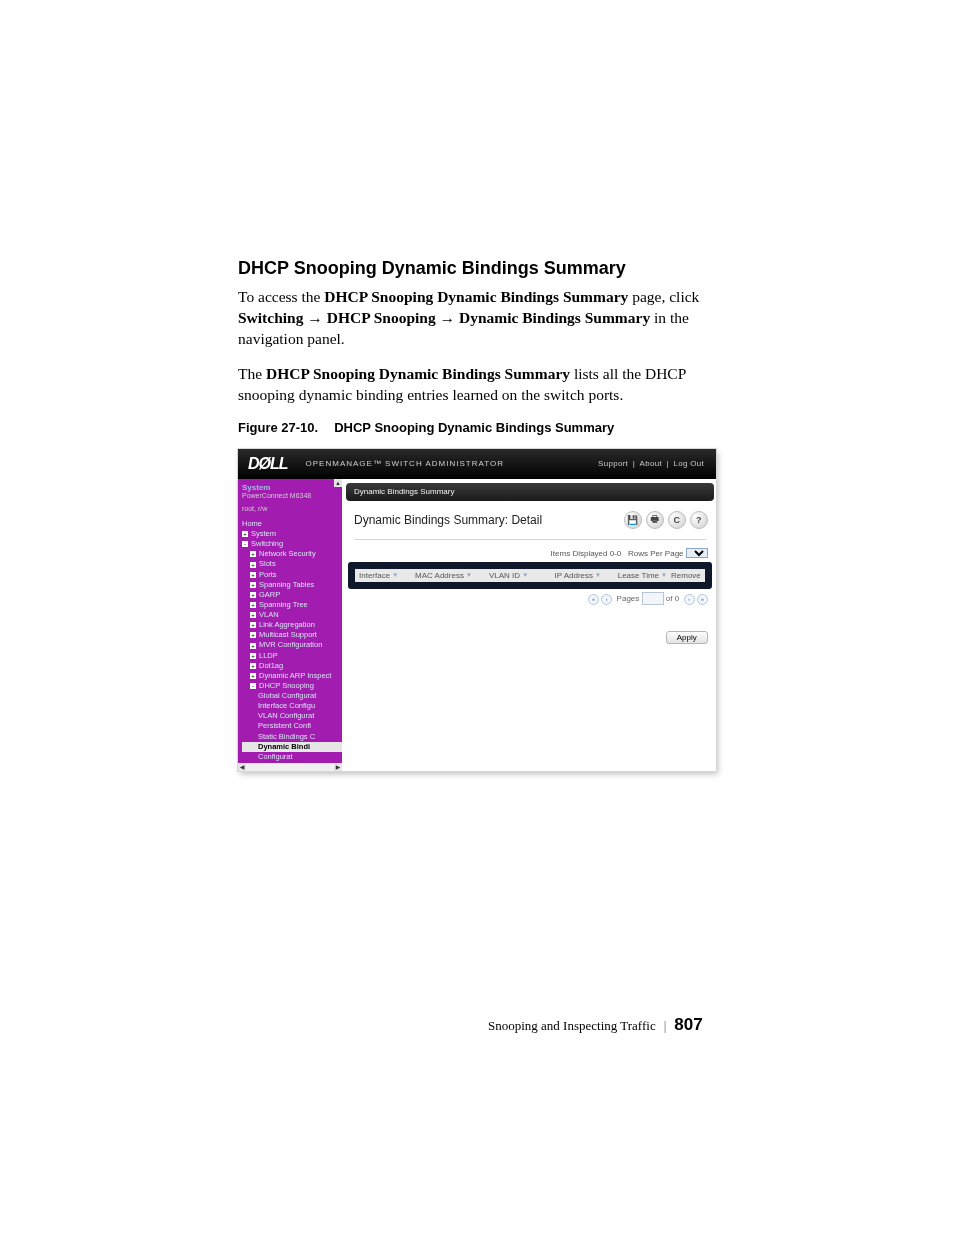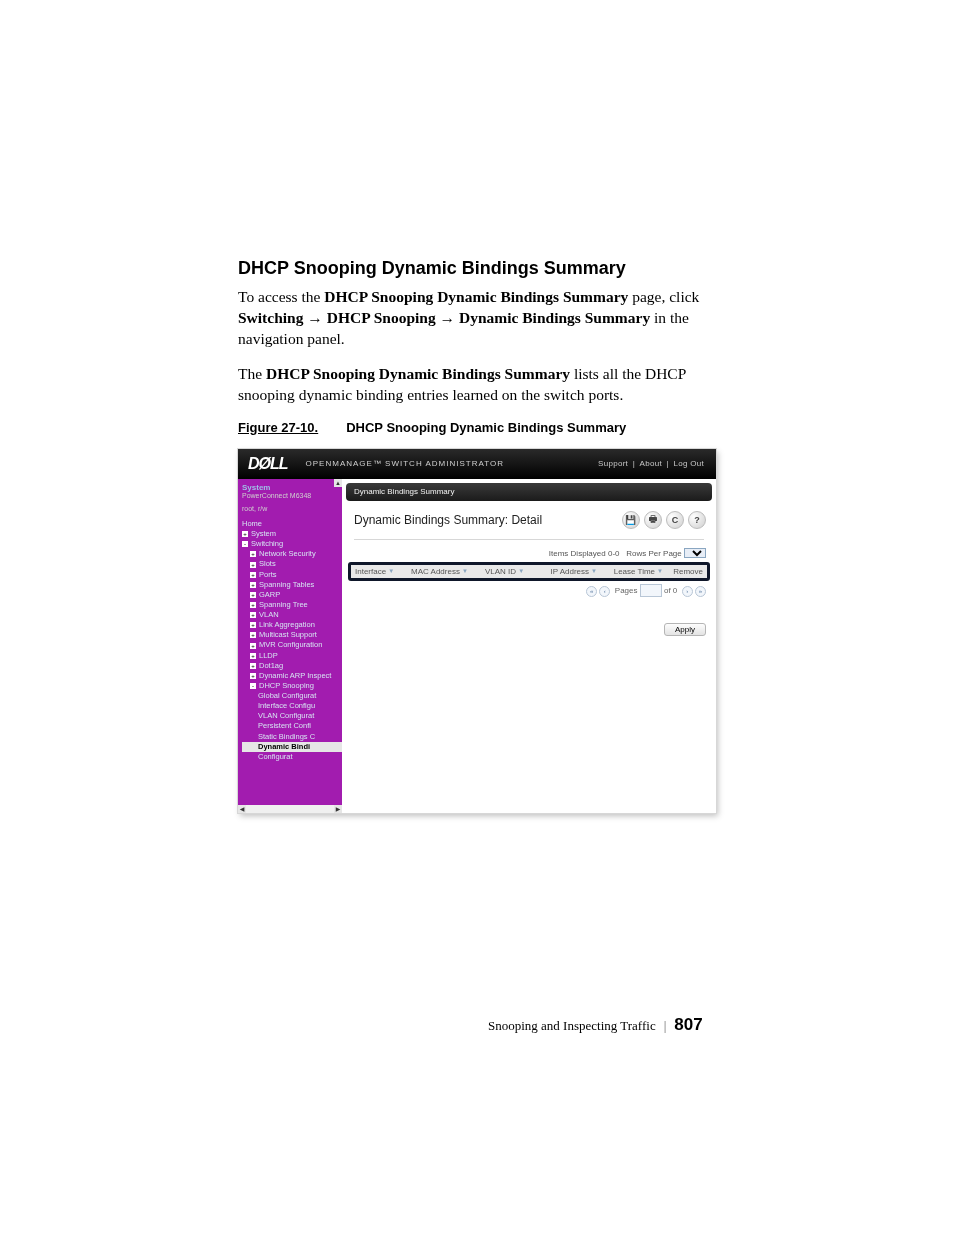--- a/index.html
+++ b/index.html
@@ -30,26 +30,26 @@
     margin: 0 0 14px 0;
     color: #000;
   }
   p.body b { font-weight: 700; }
   .figure-caption {
     font-family: "Helvetica Neue", Arial, sans-serif;
     font-weight: 700;
     font-size: 13px;
     margin: 12px 0 14px 0;
   }
-  .figure-caption .figno { margin-right: 28px; text-decoration: underline; }
+  .figure-caption .figno { margin-right: 16px; }
 
   
   .shot {
     width: 478px;
-    height: 364px;
+    height: 322px;
     box-shadow: 0 0 0 1px #d7d7d7, 2px 3px 6px rgba(0,0,0,.25);
     background: #fff;
     position: relative;
     font-family: Arial, sans-serif;
     overflow: hidden;
   }
   .shot-topbar {
     height: 30px;
     background: linear-gradient(#2a2a2a, #000);
     color: #fff;
@@ -166,21 +166,21 @@
   }
   .strip-top select {
     font-size: 7px;
     height: 10px;
     width: 22px;
     background:#e8eef7;
     border:1px solid #8aa6c1;
   }
   .strip-head {
     background: #e9e9e9;
-    border: 3px solid #0f172a;
+    border: 7px solid #0f172a;
     border-radius: 3px;
     padding: 2px 4px;
     display: flex;
     gap: 4px;
     color: #555;
   }
   .strip-head > div { display:flex; align-items:center; gap:2px; }
   .strip-head .sort { color:#8aa6c1; font-size:6px; }
   .strip-head .c-if { flex: 0 0 52px; }
   .strip-head .c-mac { flex: 0 0 70px; }

